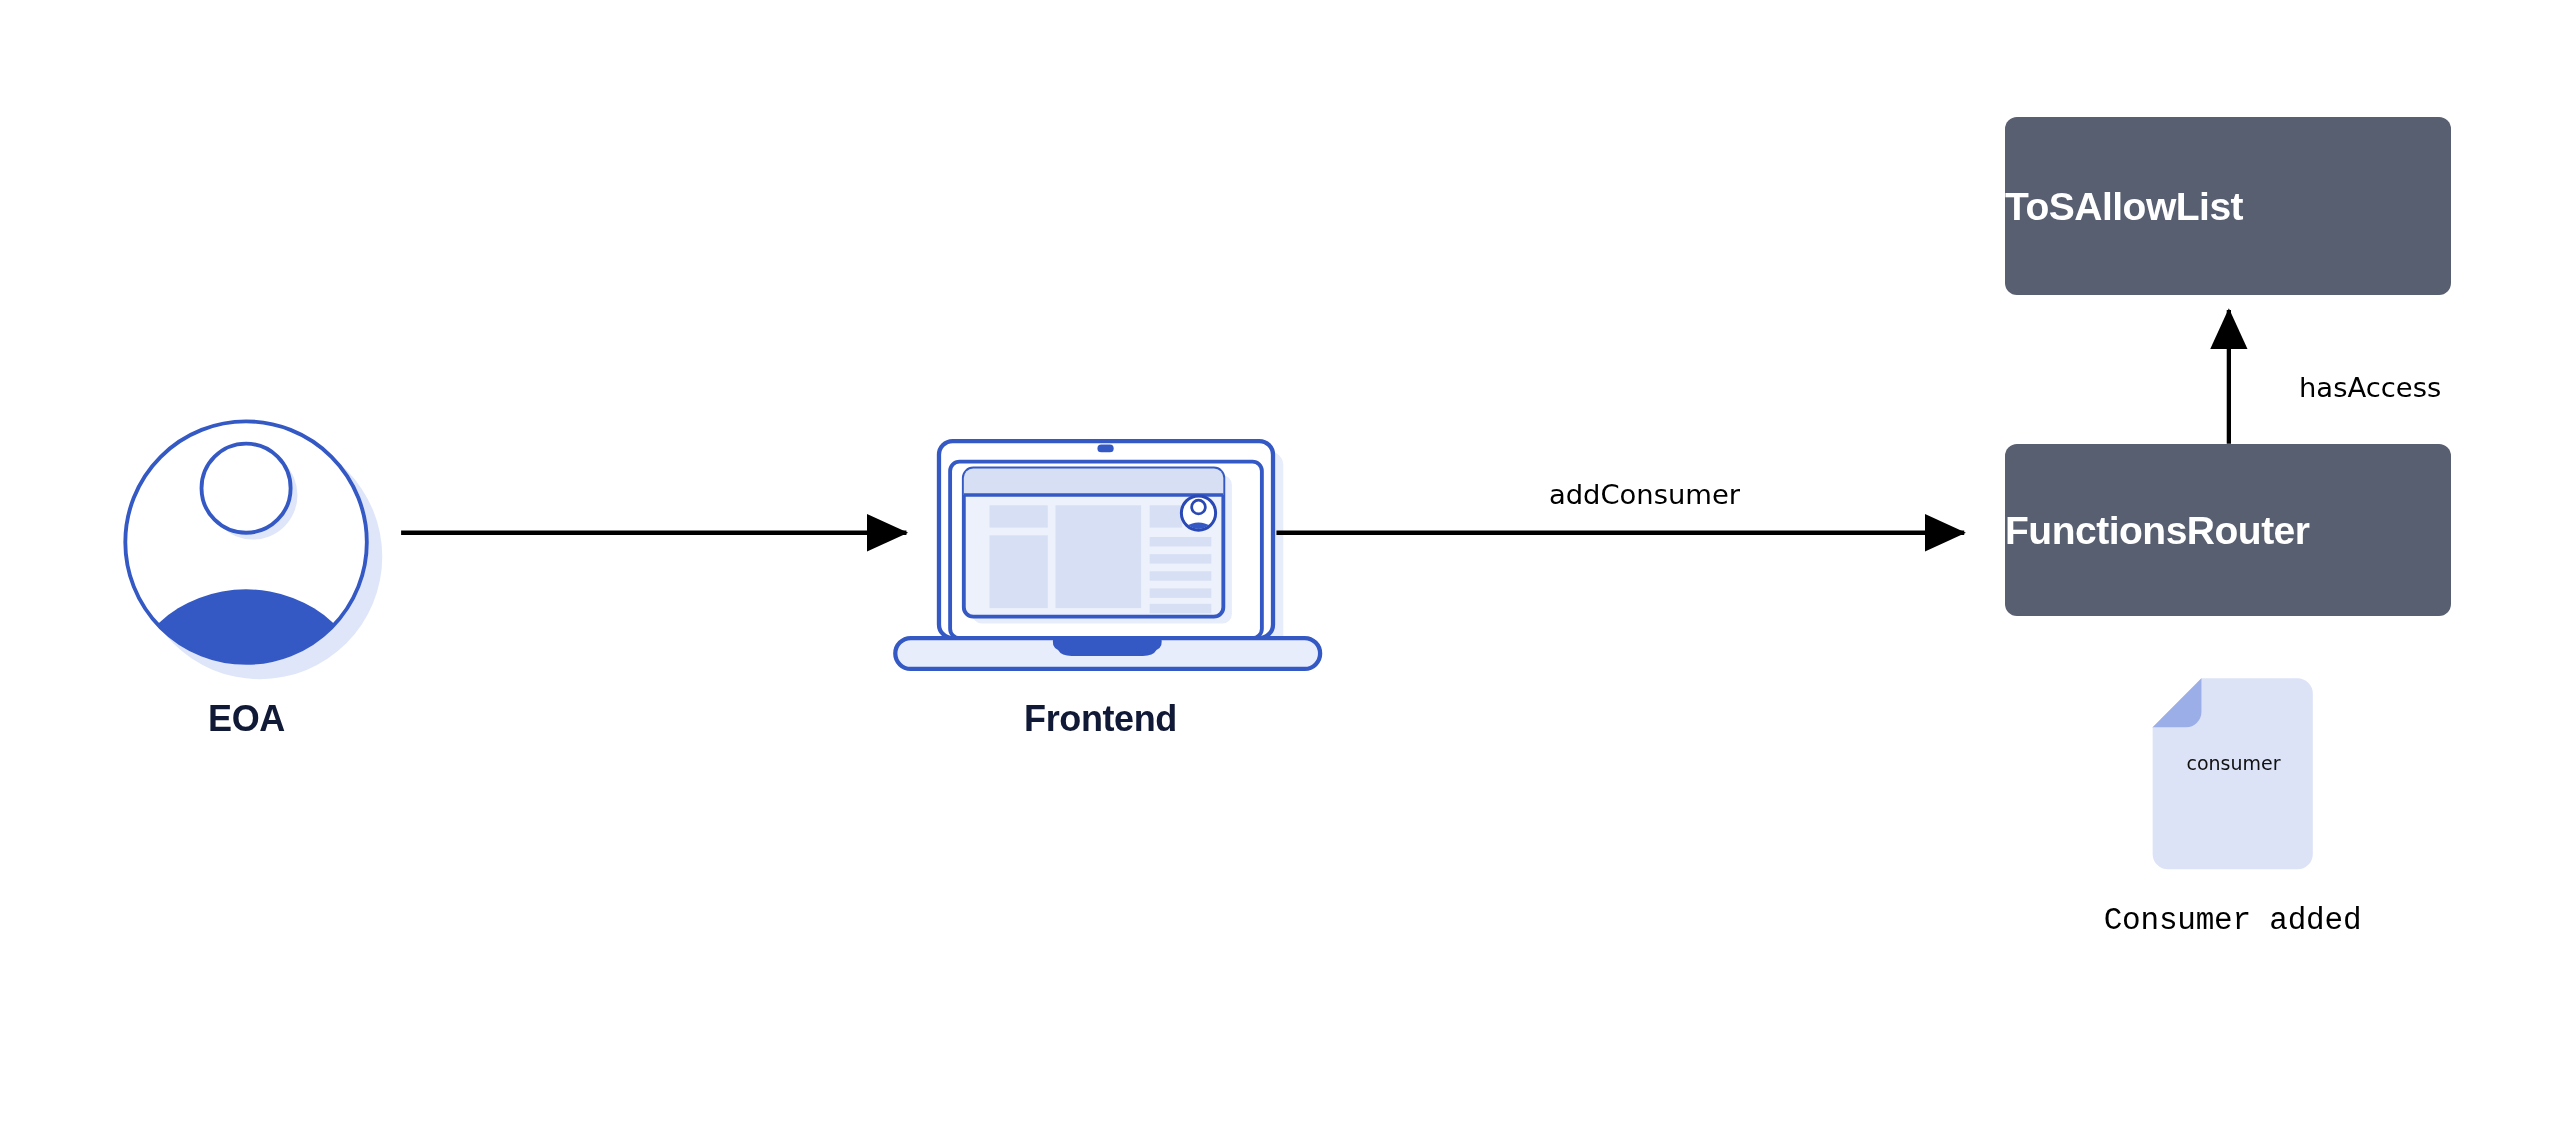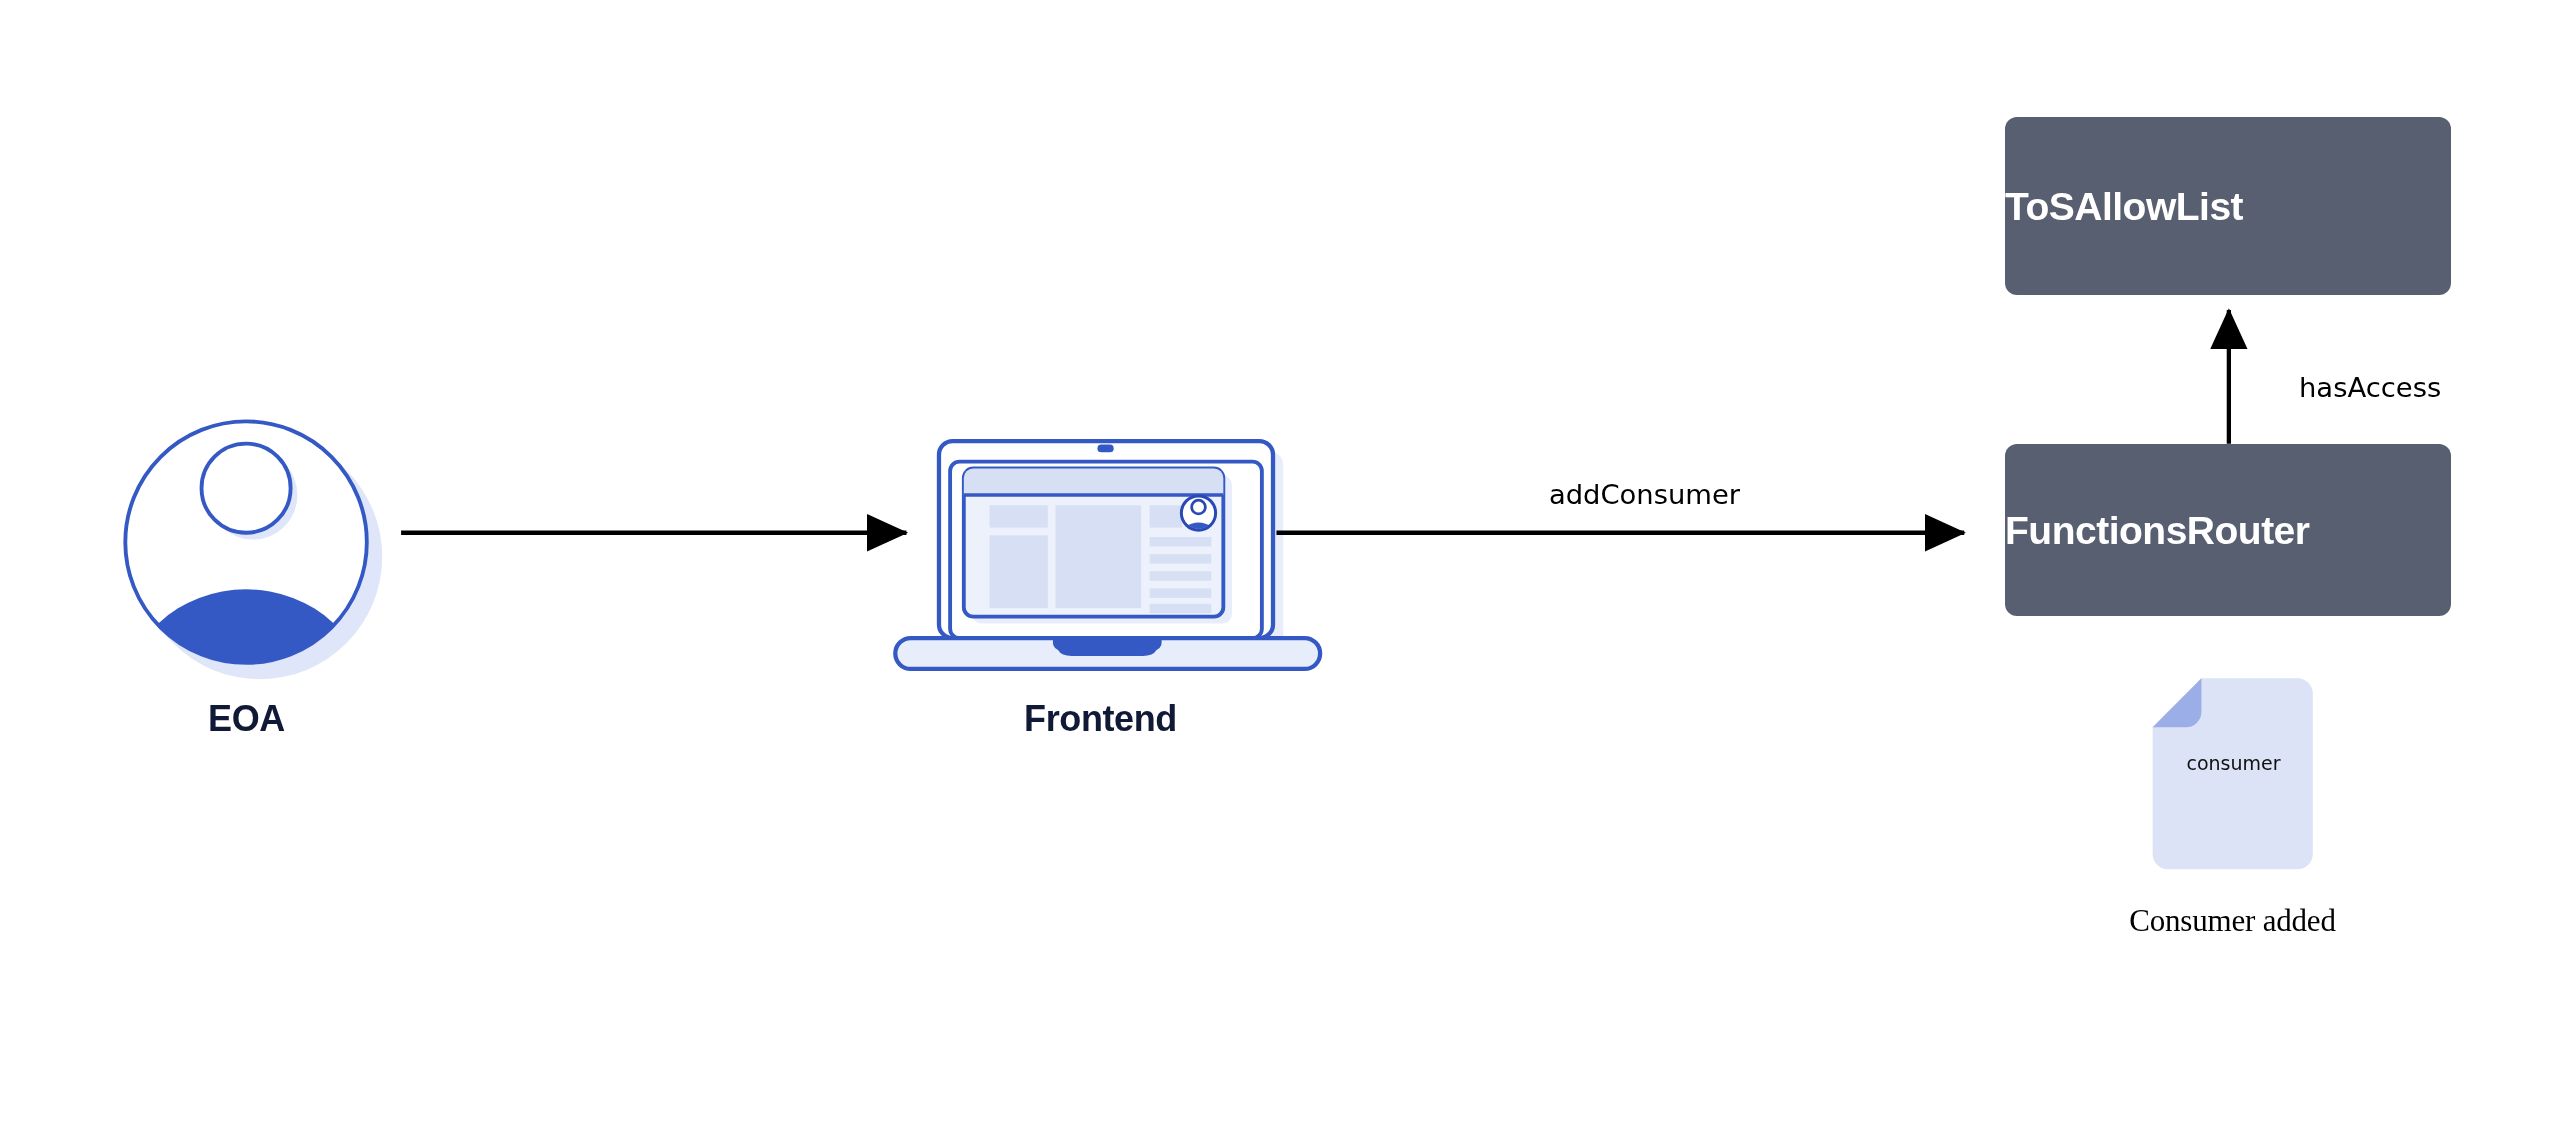--- a/index.html
+++ b/index.html
@@ -72,21 +72,21 @@
   }
   #addconsumer-label { left: 1533px; top: 481px; width: 223px; text-align: center; }
   #hasaccess-label   { left: 2266px; top: 374px; margin-left: 33px; }
 
   
   #consumer-added-caption {
     position: absolute;
     left: 2061px; top: 905px; width: 343px;
     text-align: center;
     color: #000000;
-    font-family: Liberation Serif, serif;
+    font-family: Liberation Mono, monospace;
     font-weight: 400;
     font-size: 31px;
     letter-spacing: -0.2px;
     line-height: 1;
     white-space: nowrap;
   }
 
   
   #consumer-doc-text {
     position: absolute;

